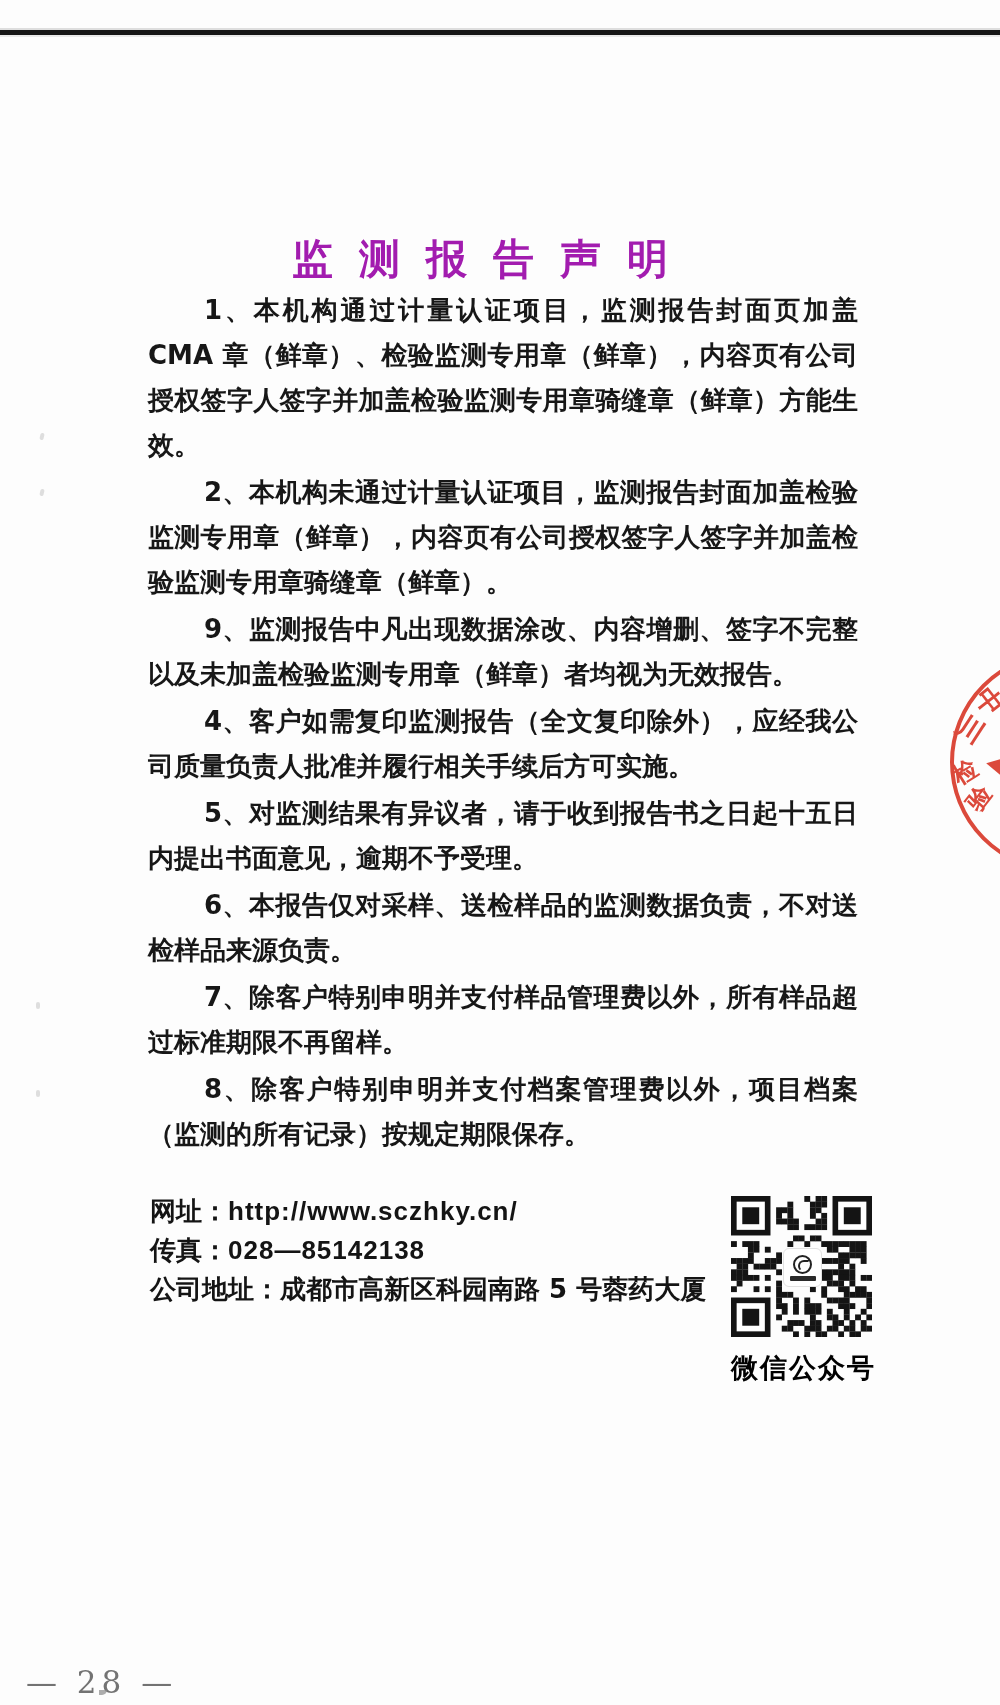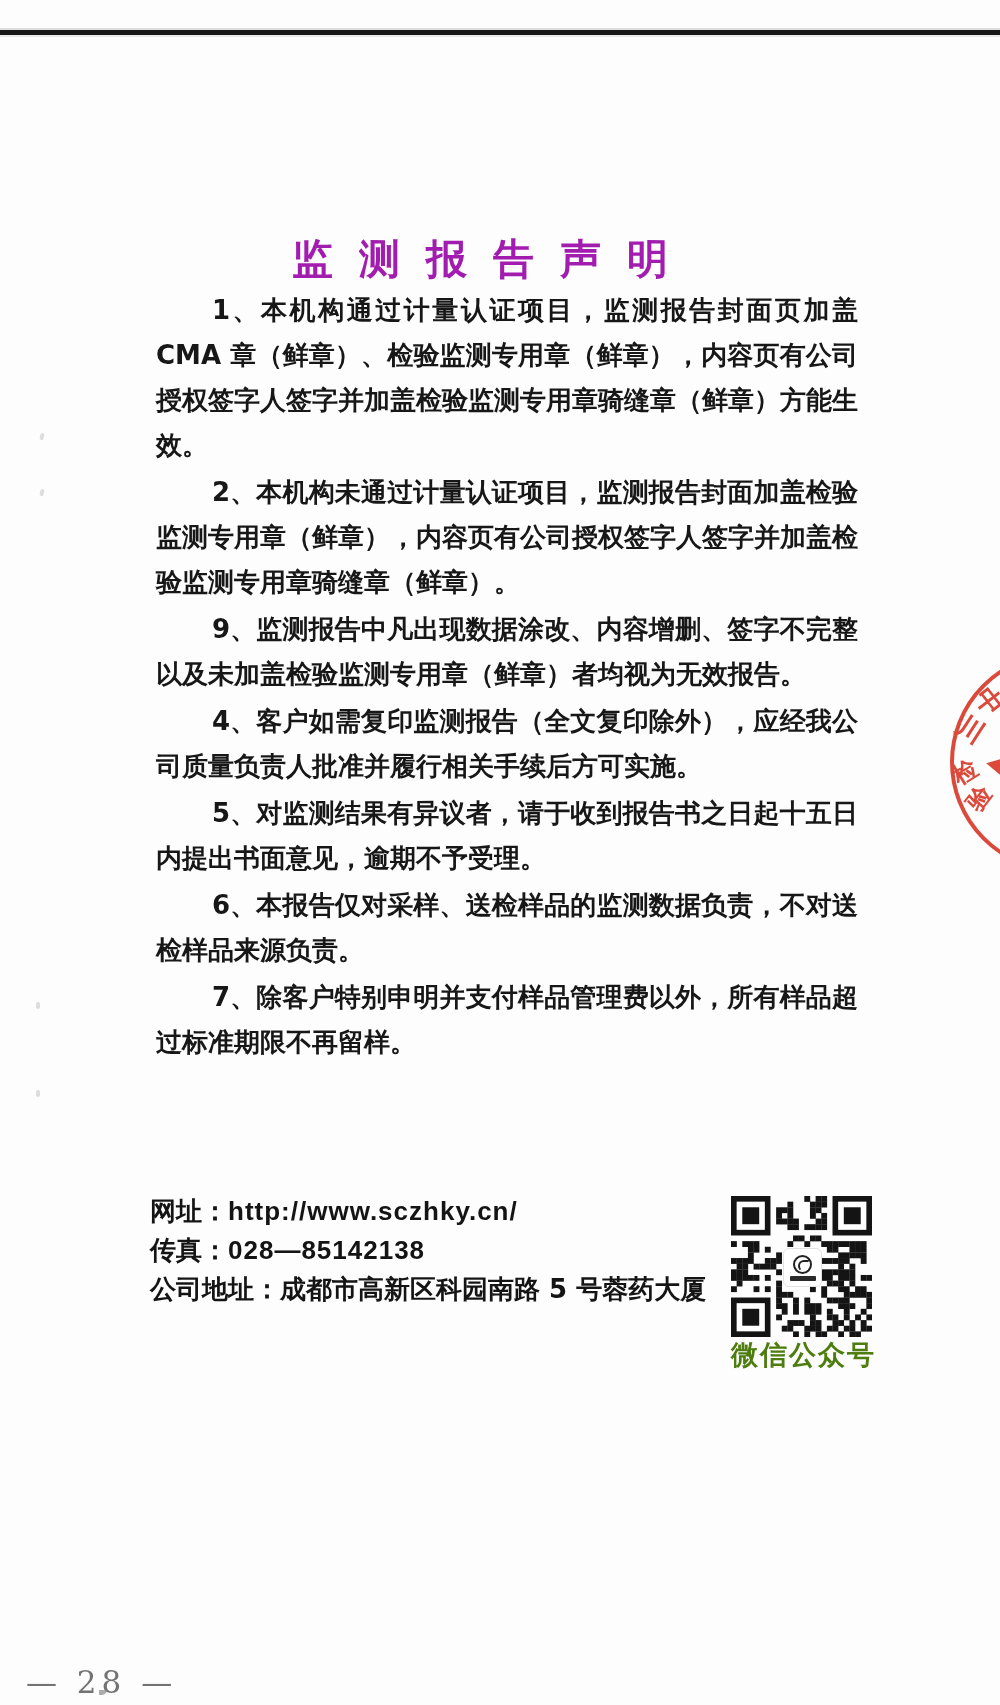--- a/index.html
+++ b/index.html
@@ -22,21 +22,21 @@
     font-size:41px;font-weight:700;
     letter-spacing:26px;text-indent:26px;
     color:#a21caf;
   }
   .body-text{
     position:absolute;left:148px;top:288px;width:710px;
     font-size:26px;font-weight:700;line-height:45px;
     text-align:justify;
     color:#171717;
   }
-  .body-text p{margin:0 0 2px 8px;text-indent:2.15em;}
+  .body-text p{margin:0 0 2px 0;text-indent:2.15em;}
   .contact{
     position:absolute;left:150px;top:1192px;width:560px;
     font-size:26px;line-height:39px;font-weight:700;color:#141414;
   }
   .contact .mono{font-family:Liberation Sans, sans-serif;font-weight:700;letter-spacing:1px;}
   .qr-wrap{position:absolute;left:731px;top:1196px;width:141px;}
   .qr{position:relative;width:141px;height:141px;}
   .qr svg{position:absolute;left:0;top:0;width:141px;height:141px;}
   .qr-logo{
     position:absolute;left:52px;top:52px;width:37px;height:37px;
@@ -46,22 +46,22 @@
   .qr-logo-circle{
     width:19px;height:19px;border-radius:50%;
     border:2.5px solid #222;position:relative;box-sizing:border-box;
   }
   .qr-logo-circle:before{
     content:"";position:absolute;left:3px;top:3px;width:8px;height:8px;
     border:2px solid #222;border-color:#222 transparent transparent #222;border-radius:50% 0 50% 50%;
   }
   .qr-logo-bar{width:26px;height:5px;background:#2a2a2a;border-radius:1px;}
   .qr-caption{
-    width:141px;text-align:center;
-    font-size:27px;font-weight:700;letter-spacing:2px;color:#4d7c0f;white-space:nowrap;
+    margin-top:13px;width:141px;text-align:center;
+    font-size:27px;font-weight:700;letter-spacing:2px;color:#000000;white-space:nowrap;
   }
   .stamp{position:absolute;left:950px;top:652px;width:230px;height:230px;opacity:.92;}
   .stamp-ring{
     position:absolute;left:0;top:0;width:212px;height:212px;
     border:4.5px solid currentColor;border-radius:50%;
   }
   .stamp .sc{position:absolute;font-weight:700;line-height:1;}
   .stamp .c1{left:26px;top:36px;font-size:27px;transform:rotate(52deg);}
   .stamp .c2{left:7px;top:64px;font-size:27px;transform:rotate(33deg);}
   .stamp .c3{left:3px;top:108px;font-size:24px;transform:rotate(-32deg);}
@@ -94,20 +94,21 @@
   <h1 class="title">监测报告声明</h1>
 
   <div class="body-text">
     <p>1、本机构通过计量认证项目，监测报告封面页加盖 CMA 章（鲜章）、检验监测专用章（鲜章），内容页有公司授权签字人签字并加盖检验监测专用章骑缝章（鲜章）方能生效。</p>
     <p>2、本机构未通过计量认证项目，监测报告封面加盖检验监测专用章（鲜章），内容页有公司授权签字人签字并加盖检验监测专用章骑缝章（鲜章）。</p>
     <p>9、监测报告中凡出现数据涂改、内容增删、签字不完整以及未加盖检验监测专用章（鲜章）者均视为无效报告。</p>
     <p>4、客户如需复印监测报告（全文复印除外），应经我公司质量负责人批准并履行相关手续后方可实施。</p>
     <p>5、对监测结果有异议者，请于收到报告书之日起十五日内提出书面意见，逾期不予受理。</p>
     <p>6、本报告仅对采样、送检样品的监测数据负责，不对送检样品来源负责。</p>
     <p>7、除客户特别申明并支付样品管理费以外，所有样品超过标准期限不再留样。</p>
+    <p>8、除客户特别申明并支付档案管理费以外，项目档案（监测的所有记录）按规定期限保存。</p>
   </div>
 
   <div class="contact">
     <div class="row">
       <span class="lbl">网址：</span><span class="mono">http://www.sczhky.cn/</span>
     </div>
     <div class="row">
       <span class="lbl">传真：</span><span class="mono">028—85142138</span>
     </div>
     <div class="row">

